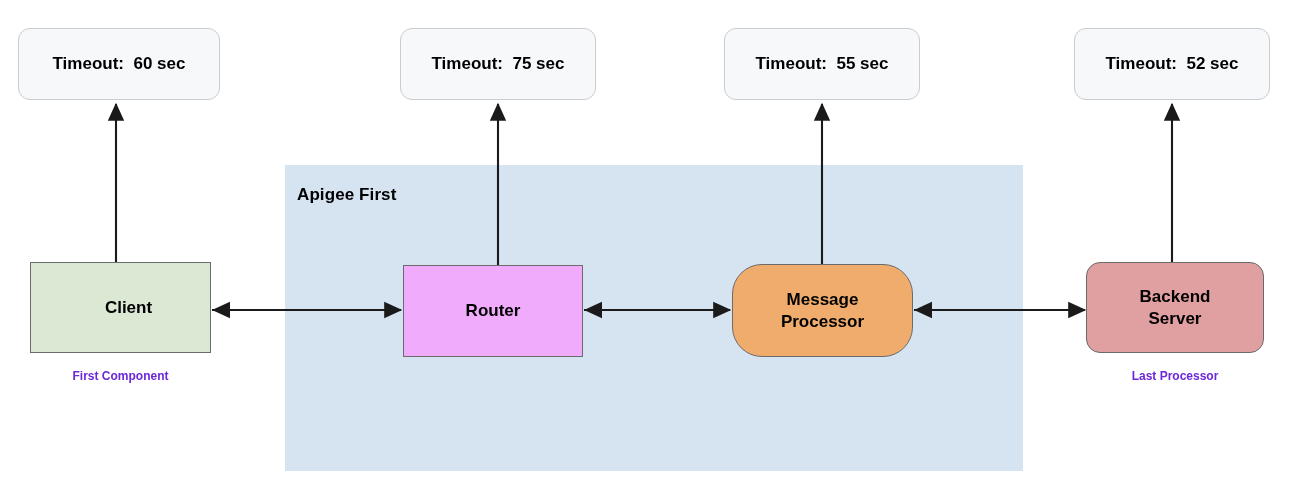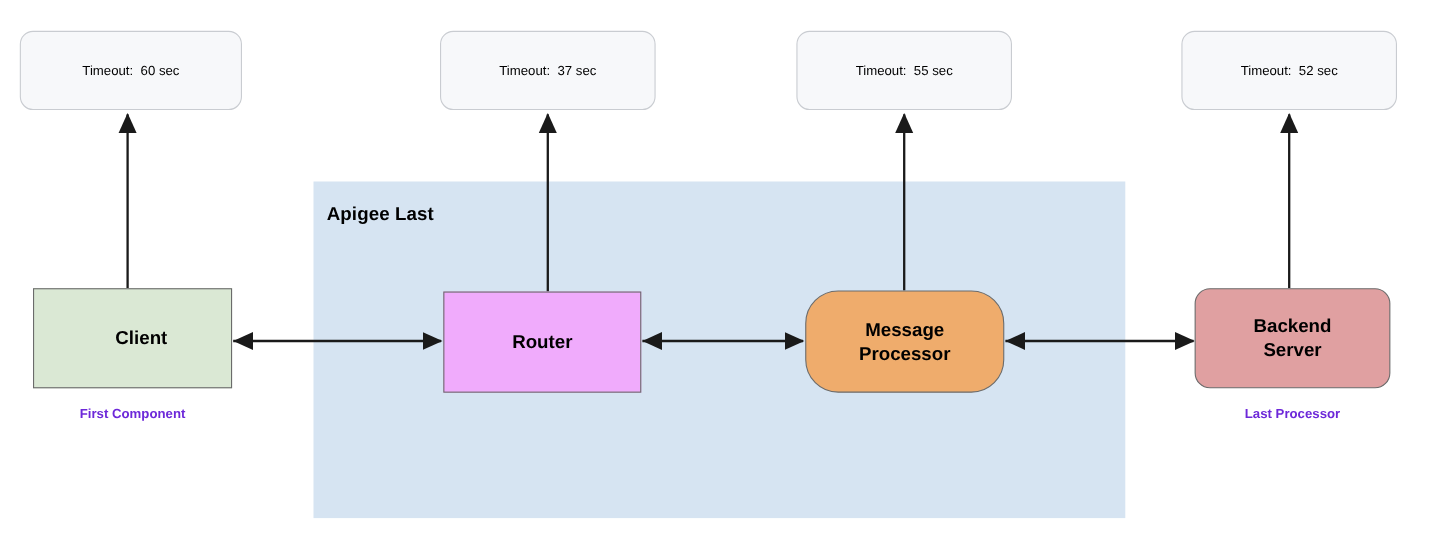--- a/index.html
+++ b/index.html
@@ -37,22 +37,22 @@
 
   
   .bubble {
     position: absolute;
     background: #f7f8fa;
     border: 1px solid #c9ccd1;
     border-radius: 12px;
     display: flex;
     align-items: center;
     justify-content: center;
-    font-size: 12px;
-    font-weight: normal;
+    font-size: 17px;
+    font-weight: bold;
     color: #000000;
     box-sizing: border-box;
     white-space: pre;
   }
 
   
   .node {
     position: absolute;
     border: 1px solid #6b6b6b;
     display: flex;
@@ -88,21 +88,21 @@
     height: 496px;
     pointer-events: none;
   }
 </style>
 </head>
 <body>
 
 <div id="canvas">
 
   <div class="edge-region"></div>
-  <div class="edge-label">Apigee Last</div>
+  <div class="edge-label">Apigee First</div>
 
   <svg class="connectors" viewBox="0 0 1300 496" xmlns="http://www.w3.org/2000/svg">
     <defs>
       <marker id="arrowEnd" markerWidth="9" markerHeight="9" refX="8" refY="4.5" orient="auto" markerUnits="strokeWidth">
         <path d="M0,0.6 L8.6,4.5 L0,8.4 z" fill="#1a1a1a"></path>
       </marker>
       <marker id="arrowStart" markerWidth="9" markerHeight="9" refX="0.4" refY="4.5" orient="auto" markerUnits="strokeWidth">
         <path d="M9,0.6 L0.4,4.5 L9,8.4 z" fill="#1a1a1a"></path>
       </marker>
       <marker id="arrowUp" markerWidth="9" markerHeight="9" refX="8" refY="4.5" orient="auto" markerUnits="strokeWidth">
@@ -119,21 +119,21 @@
     <g stroke="#1a1a1a" stroke-width="2.1" fill="none">
       <line x1="116" y1="262" x2="116" y2="104" marker-end="url(#arrowUp)"></line>
       <line x1="498" y1="265" x2="498" y2="104" marker-end="url(#arrowUp)"></line>
       <line x1="822" y1="264" x2="822" y2="104" marker-end="url(#arrowUp)"></line>
       <line x1="1172" y1="262" x2="1172" y2="104" marker-end="url(#arrowUp)"></line>
     </g>
   </svg>
 
   <div class="bubble" style="left:18px; top:28px; width:202px; height:72px;">Timeout:  60 sec</div>
 
-  <div class="bubble" style="left:400px; top:28px; width:196px; height:72px;">Timeout:  37 sec</div>
+  <div class="bubble" style="left:400px; top:28px; width:196px; height:72px;">Timeout:  75 sec</div>
 
   <div class="bubble" style="left:724px; top:28px; width:196px; height:72px;">Timeout:  55 sec</div>
 
   <div class="bubble" style="left:1074px; top:28px; width:196px; height:72px;">Timeout:  52 sec</div>
 
   <div class="node node-client" style="left:30px; top:262px; width:181px; height:91px;padding-left:16px;">
     <span>Client</span>
   </div>
 
   <div class="node node-router" style="left:403px; top:265px; width:180px; height:92px;">

